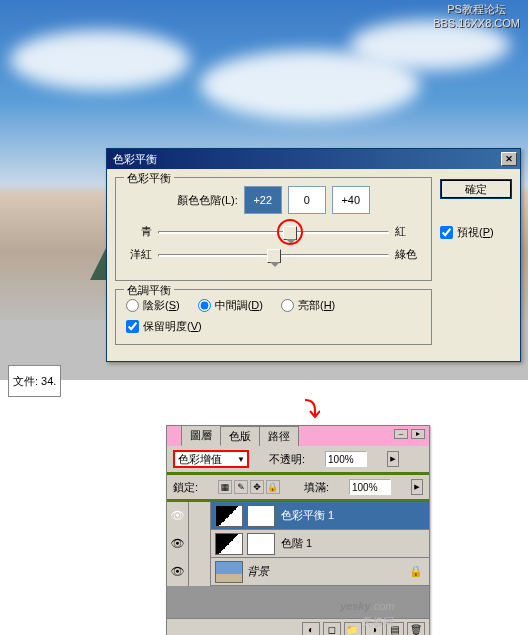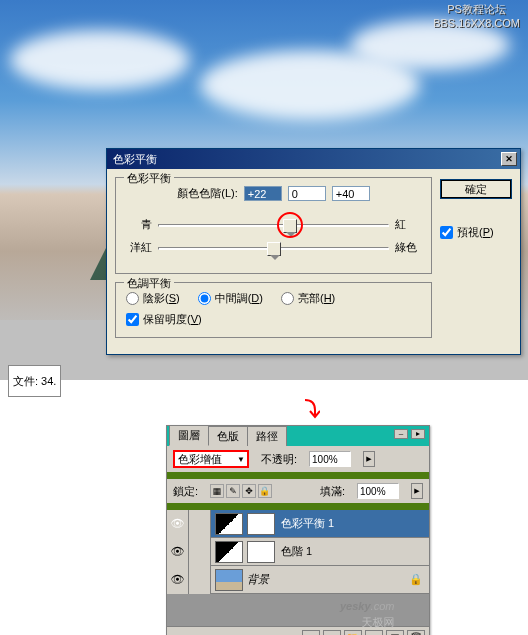--- a/index.html
+++ b/index.html
@@ -15,45 +15,45 @@
 .statusbar{position:absolute;top:365px;left:8px;height:32px;background:#fff;border:1px solid #888;padding:0 4px;display:flex;align-items:center;font-size:10px}
 .dialog{position:absolute;top:148px;left:106px;width:415px;background:#ece9d8;border:1px solid #003c74;box-shadow:2px 2px 4px rgba(0,0,0,.3)}
 .titlebar{height:20px;background:linear-gradient(to right,#0a246a,#3a6ea5);color:#fff;display:flex;align-items:center;padding:0 3px;font-size:11px}
 .titlebar-text{flex:1;padding-left:3px}
 .close-btn{width:16px;height:14px;background:#c0c0c0;border:1px solid #fff;border-right-color:#404040;border-bottom-color:#404040;display:flex;align-items:center;justify-content:center;font-family:Arial;font-size:9px;font-weight:bold;color:#000}
 .dialog-body{padding:8px;display:flex;gap:8px}
 .left-col{flex:1}
 .right-col{width:72px;display:flex;flex-direction:column;gap:6px;padding-top:2px}
 .groupbox{border:1px solid #888;padding:8px 10px 10px;margin-bottom:8px;position:relative}
 .groupbox-title{position:absolute;top:-7px;left:8px;background:#ece9d8;padding:0 3px;font-size:11px}
-.level-row{display:flex;align-items:center;gap:6px;margin-bottom:16px;justify-content:center}
+.level-row{display:flex;align-items:center;gap:6px;margin-bottom:10px;justify-content:center}
 .level-label{font-size:11px}
-.num-input{width:38px;height:15px;border:1px solid #7f9db9;background:#fff;text-align:left;padding:0 3px;font-size:11px}
+.num-input{width:38px;height:28px;border:1px solid #7f9db9;background:#fff;text-align:center;padding:0 3px;font-size:11px}
 .slider-row{display:flex;align-items:center;gap:6px;margin:8px 0;font-size:11px}
 .slider-left{width:26px;text-align:right}
 .slider-right{width:26px}
 .slider-track{flex:1;height:14px;position:relative}
 .track-line{position:absolute;top:6px;left:0;right:0;height:3px;background:#fff;border:1px solid #888;border-bottom-color:#fff;border-right-color:#fff}
 .slider-thumb{position:absolute;top:1px;width:14px;height:14px;background:#ece9d8;border:1px solid #404040;border-top-color:#fff;border-left-color:#fff;transform:translateX(-50%)}
 .slider-thumb::after{content:"";position:absolute;bottom:-5px;left:2px;border-left:5px solid transparent;border-right:5px solid transparent;border-top:5px solid #888}
 .red-circle{position:absolute;width:26px;height:26px;border:2px solid red;border-radius:50%;transform:translate(-50%,-50%);pointer-events:none}
 .radio-row{display:flex;gap:18px;margin-bottom:6px;align-items:center}
 .radio-item,.check-item{display:flex;align-items:center;gap:4px;font-size:11px}
 .radio-item input,.check-item input{margin:0}
 .btn{height:20px;border:1px solid #003c74;background:#ece9d8;font-size:11px;display:flex;align-items:center;justify-content:center;cursor:pointer}
 .btn:first-child{box-shadow:0 0 0 1px #000 inset}
 .arrow-down{position:absolute;top:395px;left:290px;width:30px;height:30px}
 .arrow-down svg{width:100%;height:100%}
 .layers-panel{position:absolute;top:425px;left:166px;width:264px;background:#d4d0c8;border:1px solid #808080;box-shadow:1px 1px 2px rgba(0,0,0,.3)}
-.panel-tabs{display:flex;height:20px;background:#14b8a6;align-items:flex-end;padding-left:2px;position:relative}
+.panel-tabs{display:flex;height:20px;background:#f9a8d4;align-items:flex-end;padding-left:14px;position:relative}
 .tab{padding:2px 8px;font-size:11px;background:#d4d0c8;border:1px solid #808080;border-bottom:none;margin-right:-1px}
 .tab.active{background:#d4d0c8;border-bottom:1px solid #d4d0c8;position:relative;z-index:1}
 .panel-ctrl{position:absolute;right:4px;top:3px;display:flex;gap:3px}
 .panel-ctrl span{width:14px;height:10px;border:1px solid #808080;background:#d4d0c8;font-size:8px;text-align:center;line-height:8px}
-.panel-row{display:flex;align-items:center;padding:4px 6px;gap:12px;border-bottom:7px solid #4d7c0f;font-size:11px}
+.panel-row{display:flex;align-items:center;padding:4px 6px;gap:20px;border-bottom:3px solid #4d7c0f;font-size:11px}
 .blend-select{width:76px;height:18px;border:2px solid red;background:#fff;display:flex;align-items:center;padding:0 3px;position:relative}
 .blend-select::after{content:"▼";position:absolute;right:2px;font-size:8px}
 .pct-box{width:42px;height:16px;border:1px inset #fff;background:#fff;display:flex;align-items:center;padding:0 2px;font-size:10px}
 .pct-btn{width:12px;height:16px;border:1px solid #808080;background:#d4d0c8;font-size:7px;text-align:center;line-height:14px}
 .lock-icons{display:flex;gap:2px}
 .lock-icons span{width:14px;height:14px;border:1px solid #a0a0a0;font-size:9px;text-align:center;line-height:12px}
 .layer-list{background:#969696}
 .layer-item{display:flex;align-items:center;height:28px;background:#d4d0c8;border-bottom:1px solid #808080}
 .layer-item.sel{background:#3a6ea5;color:#fff}
 .vis-col{width:22px;height:28px;border-right:1px solid #808080;display:flex;align-items:center;justify-content:center;background:#d4d0c8}

